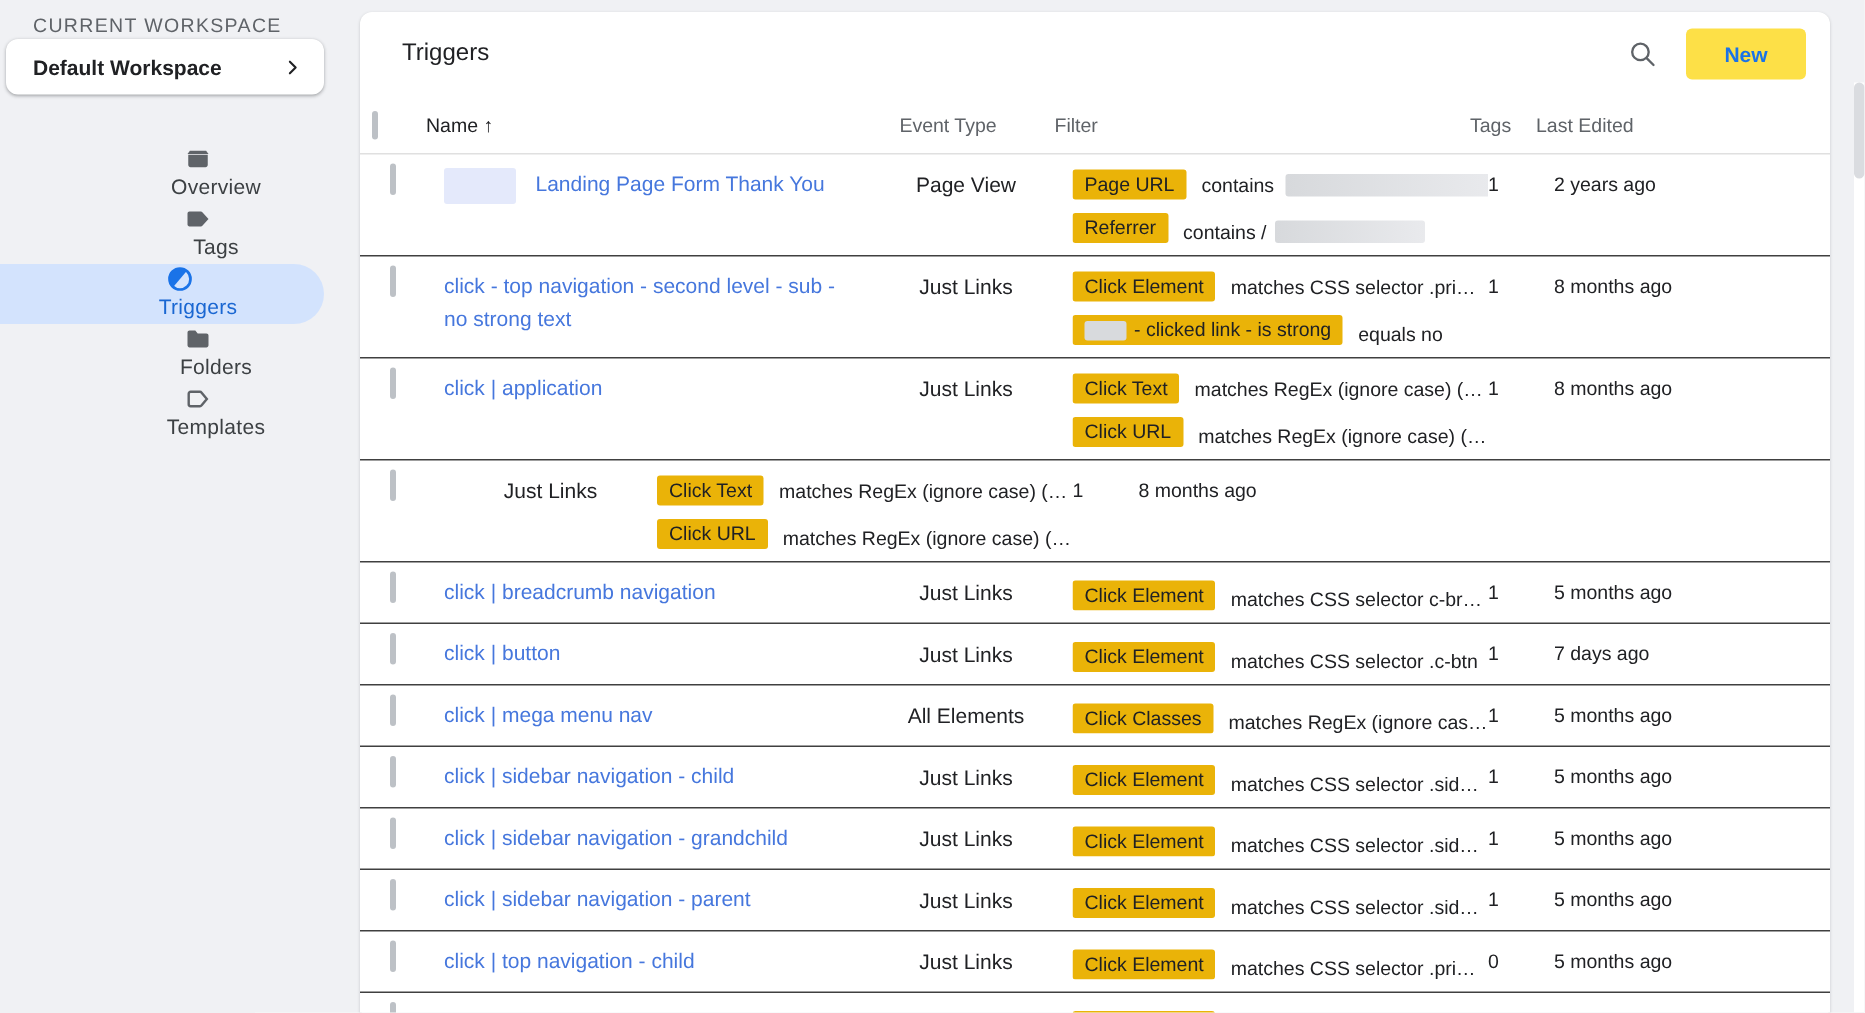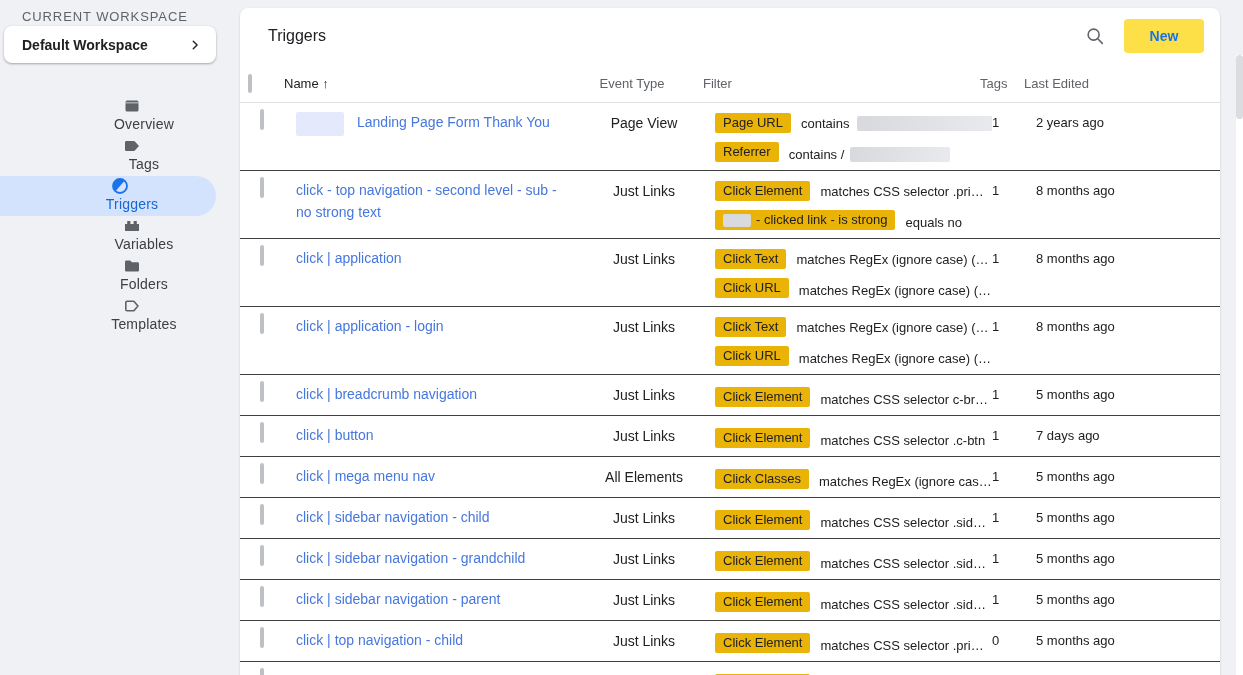--- a/index.html
+++ b/index.html
@@ -107,28 +107,20 @@
   <div class="nav-item active">
     <span class="nav-icon">
           <svg viewBox="0 0 20 20">
             <circle cx="10" cy="10" r="7" fill="none" stroke="currentColor" stroke-width="1.8"></circle>
             <path d="M10 3a7 7 0 0 0 0 14z" fill="currentColor" transform="rotate(40 10 10)"></path>
           </svg>
         </span>
     <span class="nav-label">Triggers</span>
   </div>
 
-  <div class="nav-item">
-    <span class="nav-icon">
-          <svg viewBox="0 0 20 20" fill="currentColor">
-            <path d="M3 15V8h2.2V5h3.2v3h3.2V5h3.2v3H17v7z"></path>
-          </svg>
-        </span>
-    <span class="nav-label">Variables</span>
-  </div>
 
   <div class="nav-item">
     <span class="nav-icon">
           <svg viewBox="0 0 20 20" fill="currentColor">
             <path d="M3 5.8c0-.8.6-1.4 1.4-1.4h3.8l1.6 1.9h5.8c.8 0 1.4.6 1.4 1.4v6.5c0 .8-.6 1.4-1.4 1.4H4.4c-.8 0-1.4-.6-1.4-1.4z"></path>
           </svg>
         </span>
     <span class="nav-label">Folders</span>
   </div>
 
@@ -226,23 +218,20 @@
             <span class="chip">Click URL</span>
             <span class="cond">matches RegEx (ignore case) (…</span>
           </span>
         </span>
     <span class="c-tags col-tags">1</span>
     <span class="c-edited col-edited">8 months ago</span>
   </div>
 
   <div class="row">
     <span class="c-cb"><span class="checkbox"></span></span>
-    <span class="c-name">
-      <a class="name-link">click | application - login</a>
-    </span>
     <span class="c-event col-event">Just Links</span>
     <span class="c-filter">
           <span class="filter-line">
             <span class="chip">Click Text</span>
             <span class="cond">matches RegEx (ignore case) (…</span>
           </span>
           <span class="filter-line">
             <span class="chip">Click URL</span>
             <span class="cond">matches RegEx (ignore case) (…</span>
           </span>

